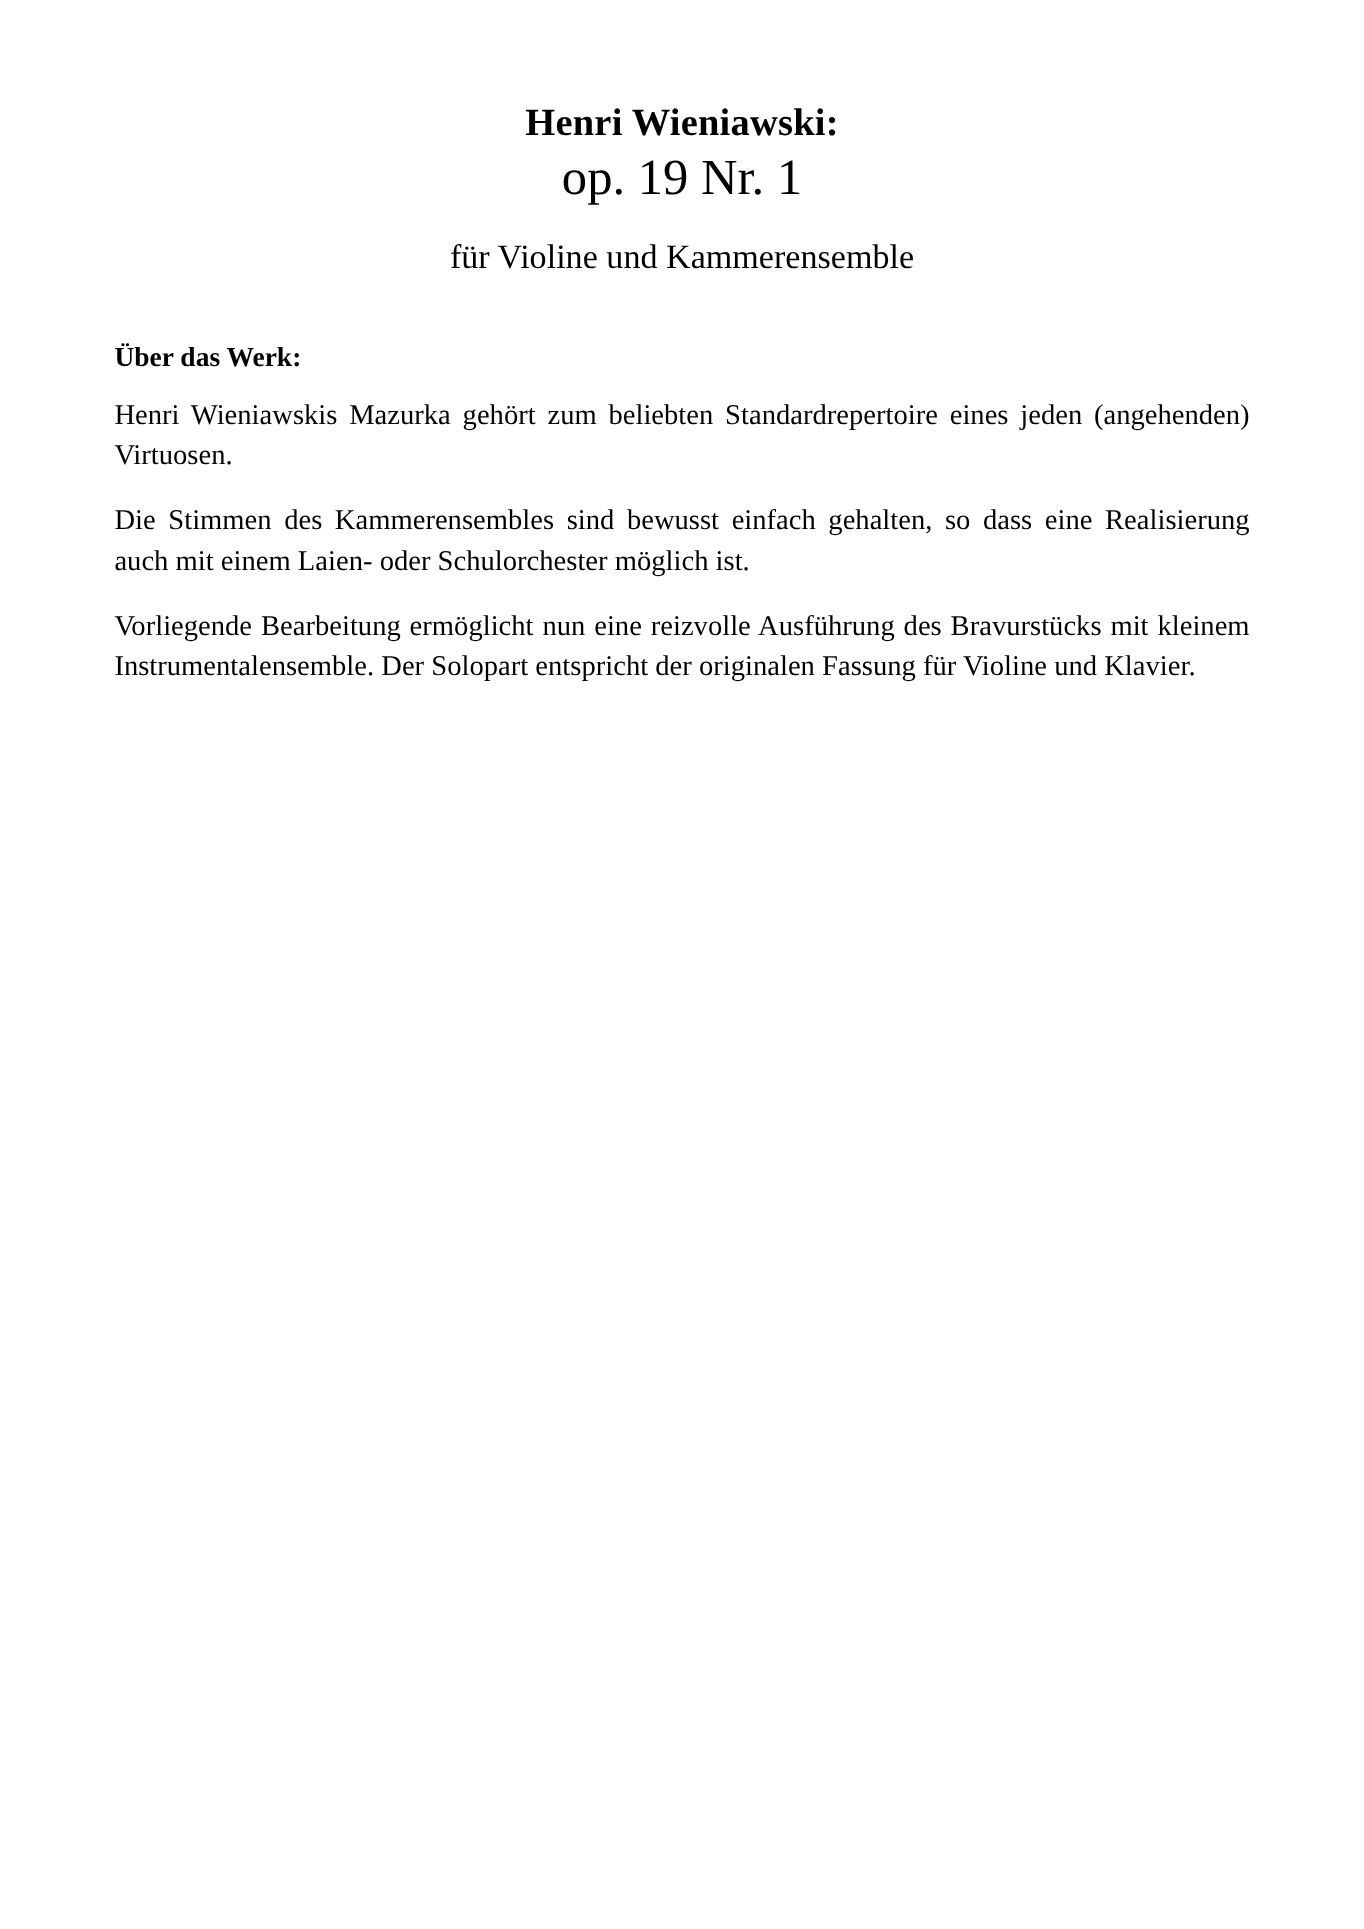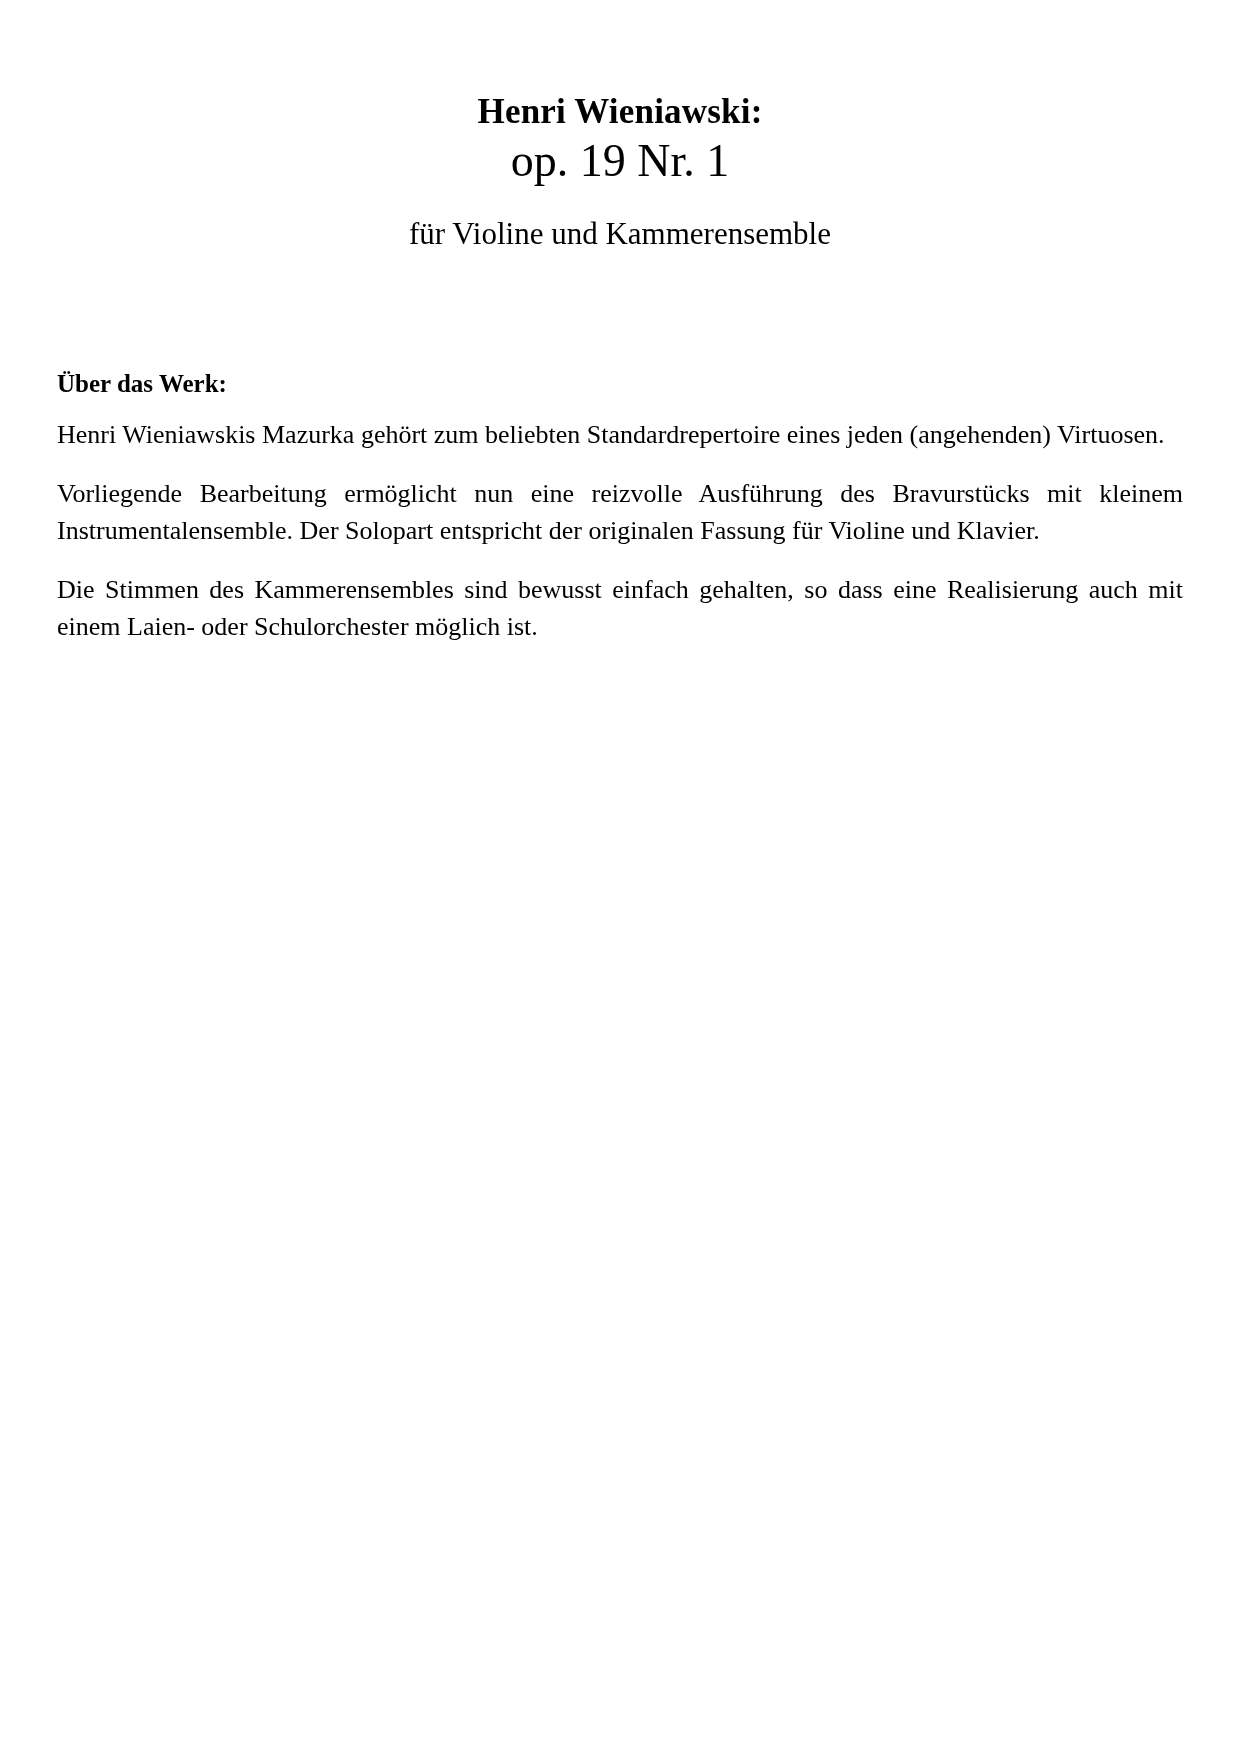--- a/index.html
+++ b/index.html
@@ -12,21 +12,21 @@
     height: 1754px;
     font-family: "Liberation Serif", "DejaVu Serif", serif;
     color: #000000;
     overflow: hidden;
   }
   .page {
     position: relative;
     width: 1240px;
     height: 1754px;
     box-sizing: border-box;
-    padding: 0 57px;
+    padding: 0 104px;
   }
   .title-block {
     text-align: center;
     padding-top: 92px;
   }
   .composer {
     font-size: 35px;
     font-weight: bold;
     letter-spacing: 0.2px;
     line-height: 1.15;
@@ -44,21 +44,21 @@
     margin-top: 4px;
     line-height: 1.1;
   }
   .work-subtitle {
     font-size: 31px;
     font-weight: normal;
     margin-top: 29px;
     line-height: 1.15;
   }
   .body-block {
-    margin-top: 118px;
+    margin-top: 60px;
   }
   .section-heading {
     font-size: 25px;
     font-weight: bold;
     margin: 0 0 18px 0;
     line-height: 1.2;
   }
   .para {
     font-size: 26px;
     line-height: 1.42;
@@ -78,17 +78,17 @@
 
   <div class="title-block">
     <div class="composer">Henri Wieniawski:</div>
     <div class="work-opus">op. 19 Nr. 1</div>
     <div class="work-subtitle">für Violine und Kammerensemble</div>
   </div>
 
   <div class="body-block">
     <h2 class="section-heading">Über das Werk:</h2>
     <p class="para">Henri Wieniawskis Mazurka gehört zum beliebten Standardrepertoire eines jeden (angehenden) Virtuosen.</p>
+    <p class="para">Die Stimmen des Kammerensembles sind bewusst einfach gehalten, so dass eine Realisierung auch mit einem Laien- oder Schulorchester möglich ist.</p>
     <p class="para">Vorliegende Bearbeitung ermöglicht nun eine reizvolle Ausführung des Bravur­stücks mit kleinem Instrumentalensemble. Der Solopart entspricht der originalen Fassung für Violine und Klavier.</p>
-    <p class="para">Die Stimmen des Kammerensembles sind bewusst einfach gehalten, so dass eine Realisierung auch mit einem Laien- oder Schulorchester möglich ist.</p>
   </div>
 
 </div>
 
 </body></html>

